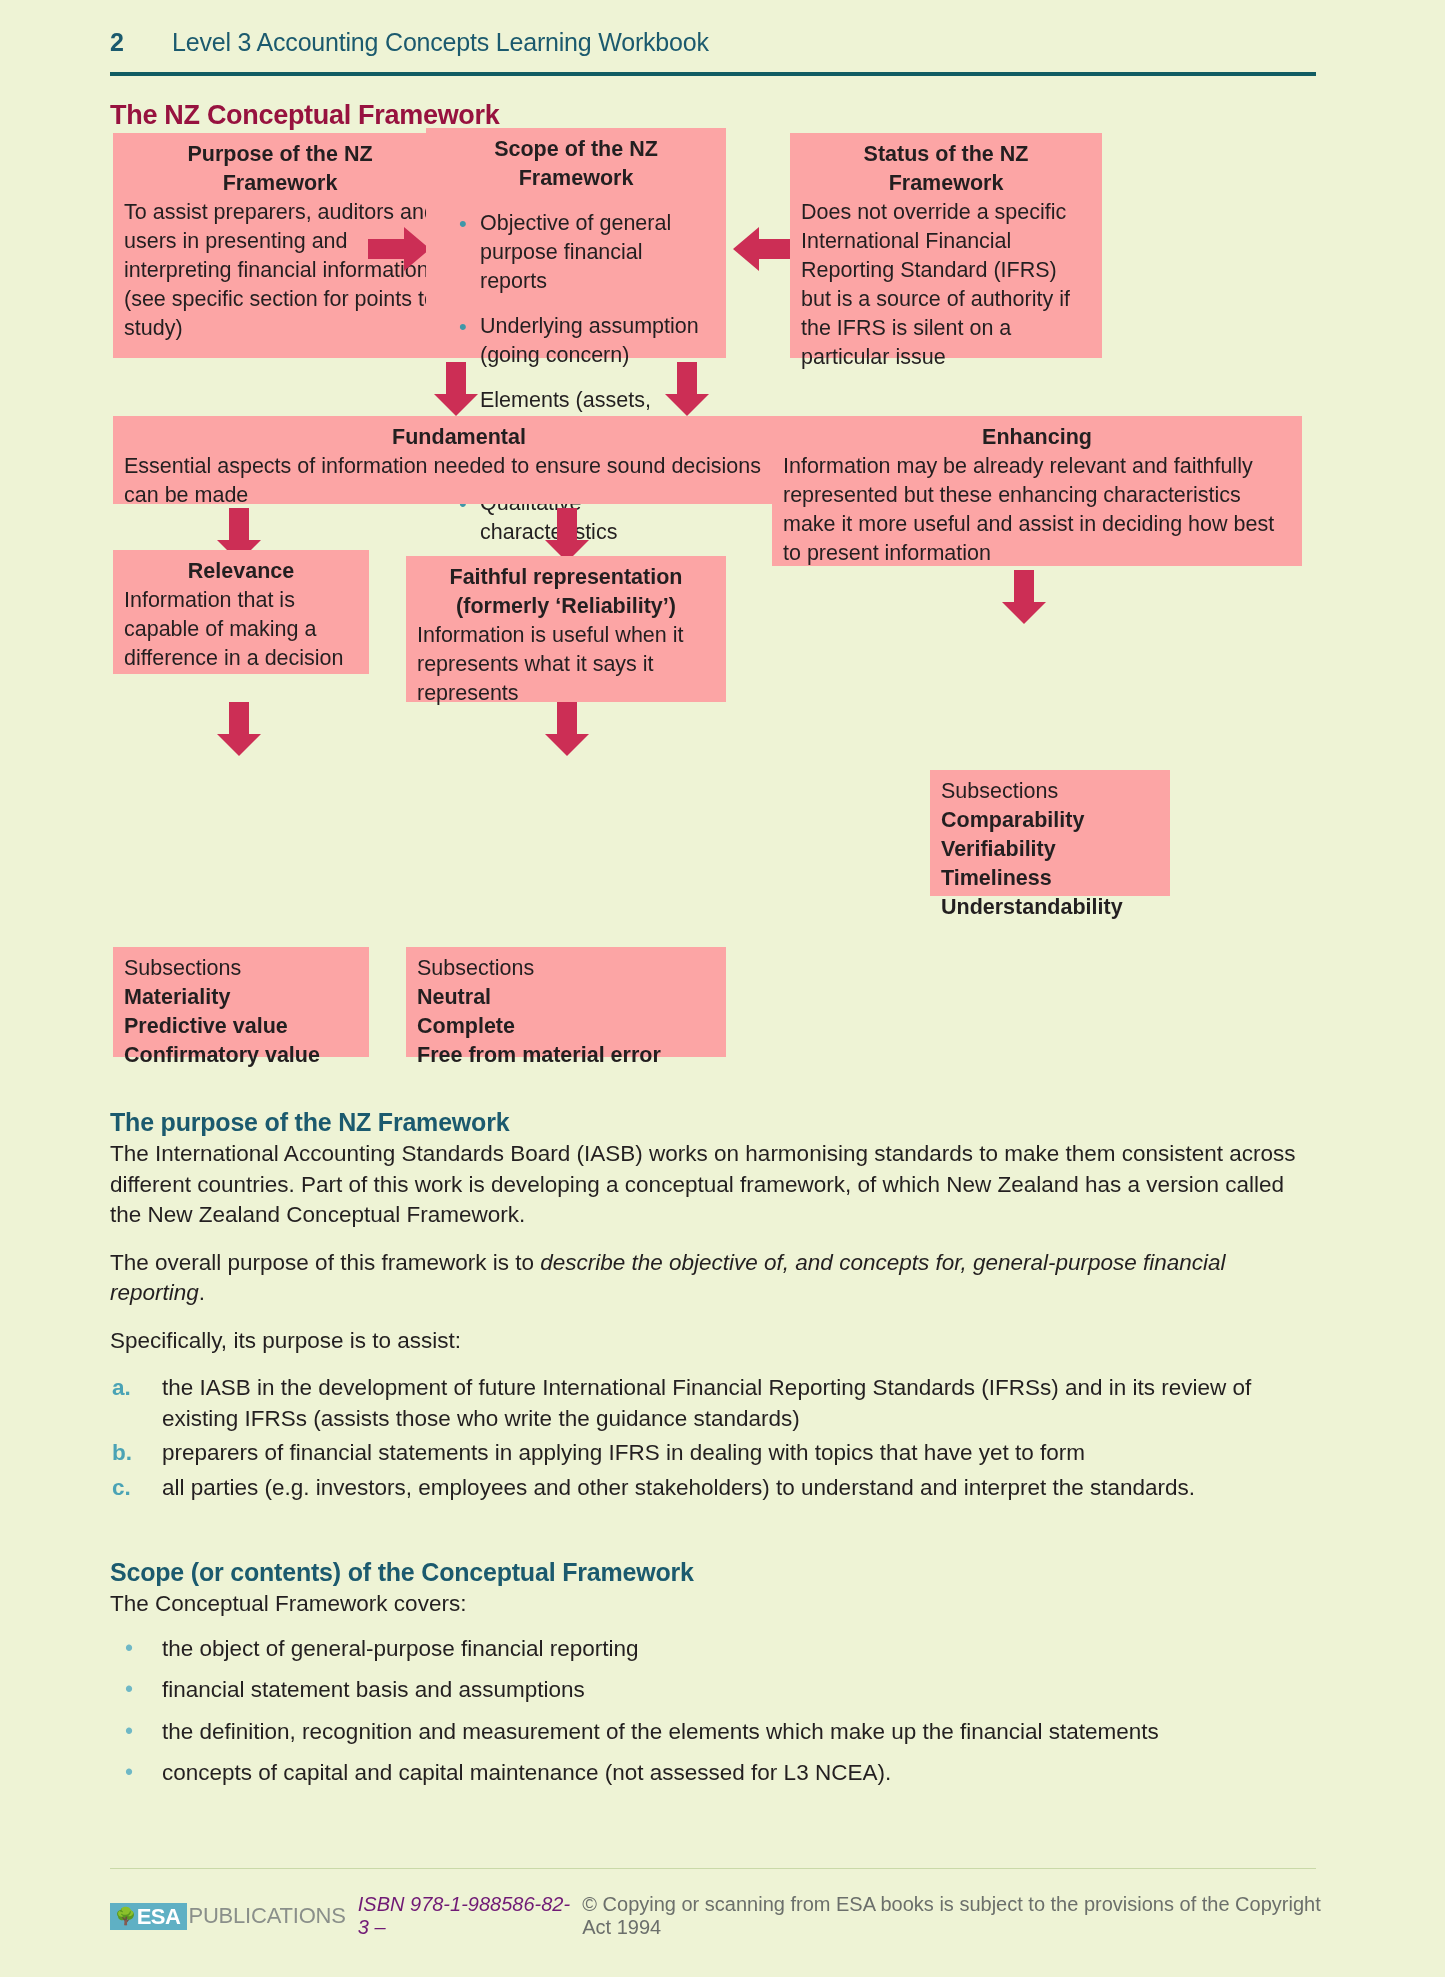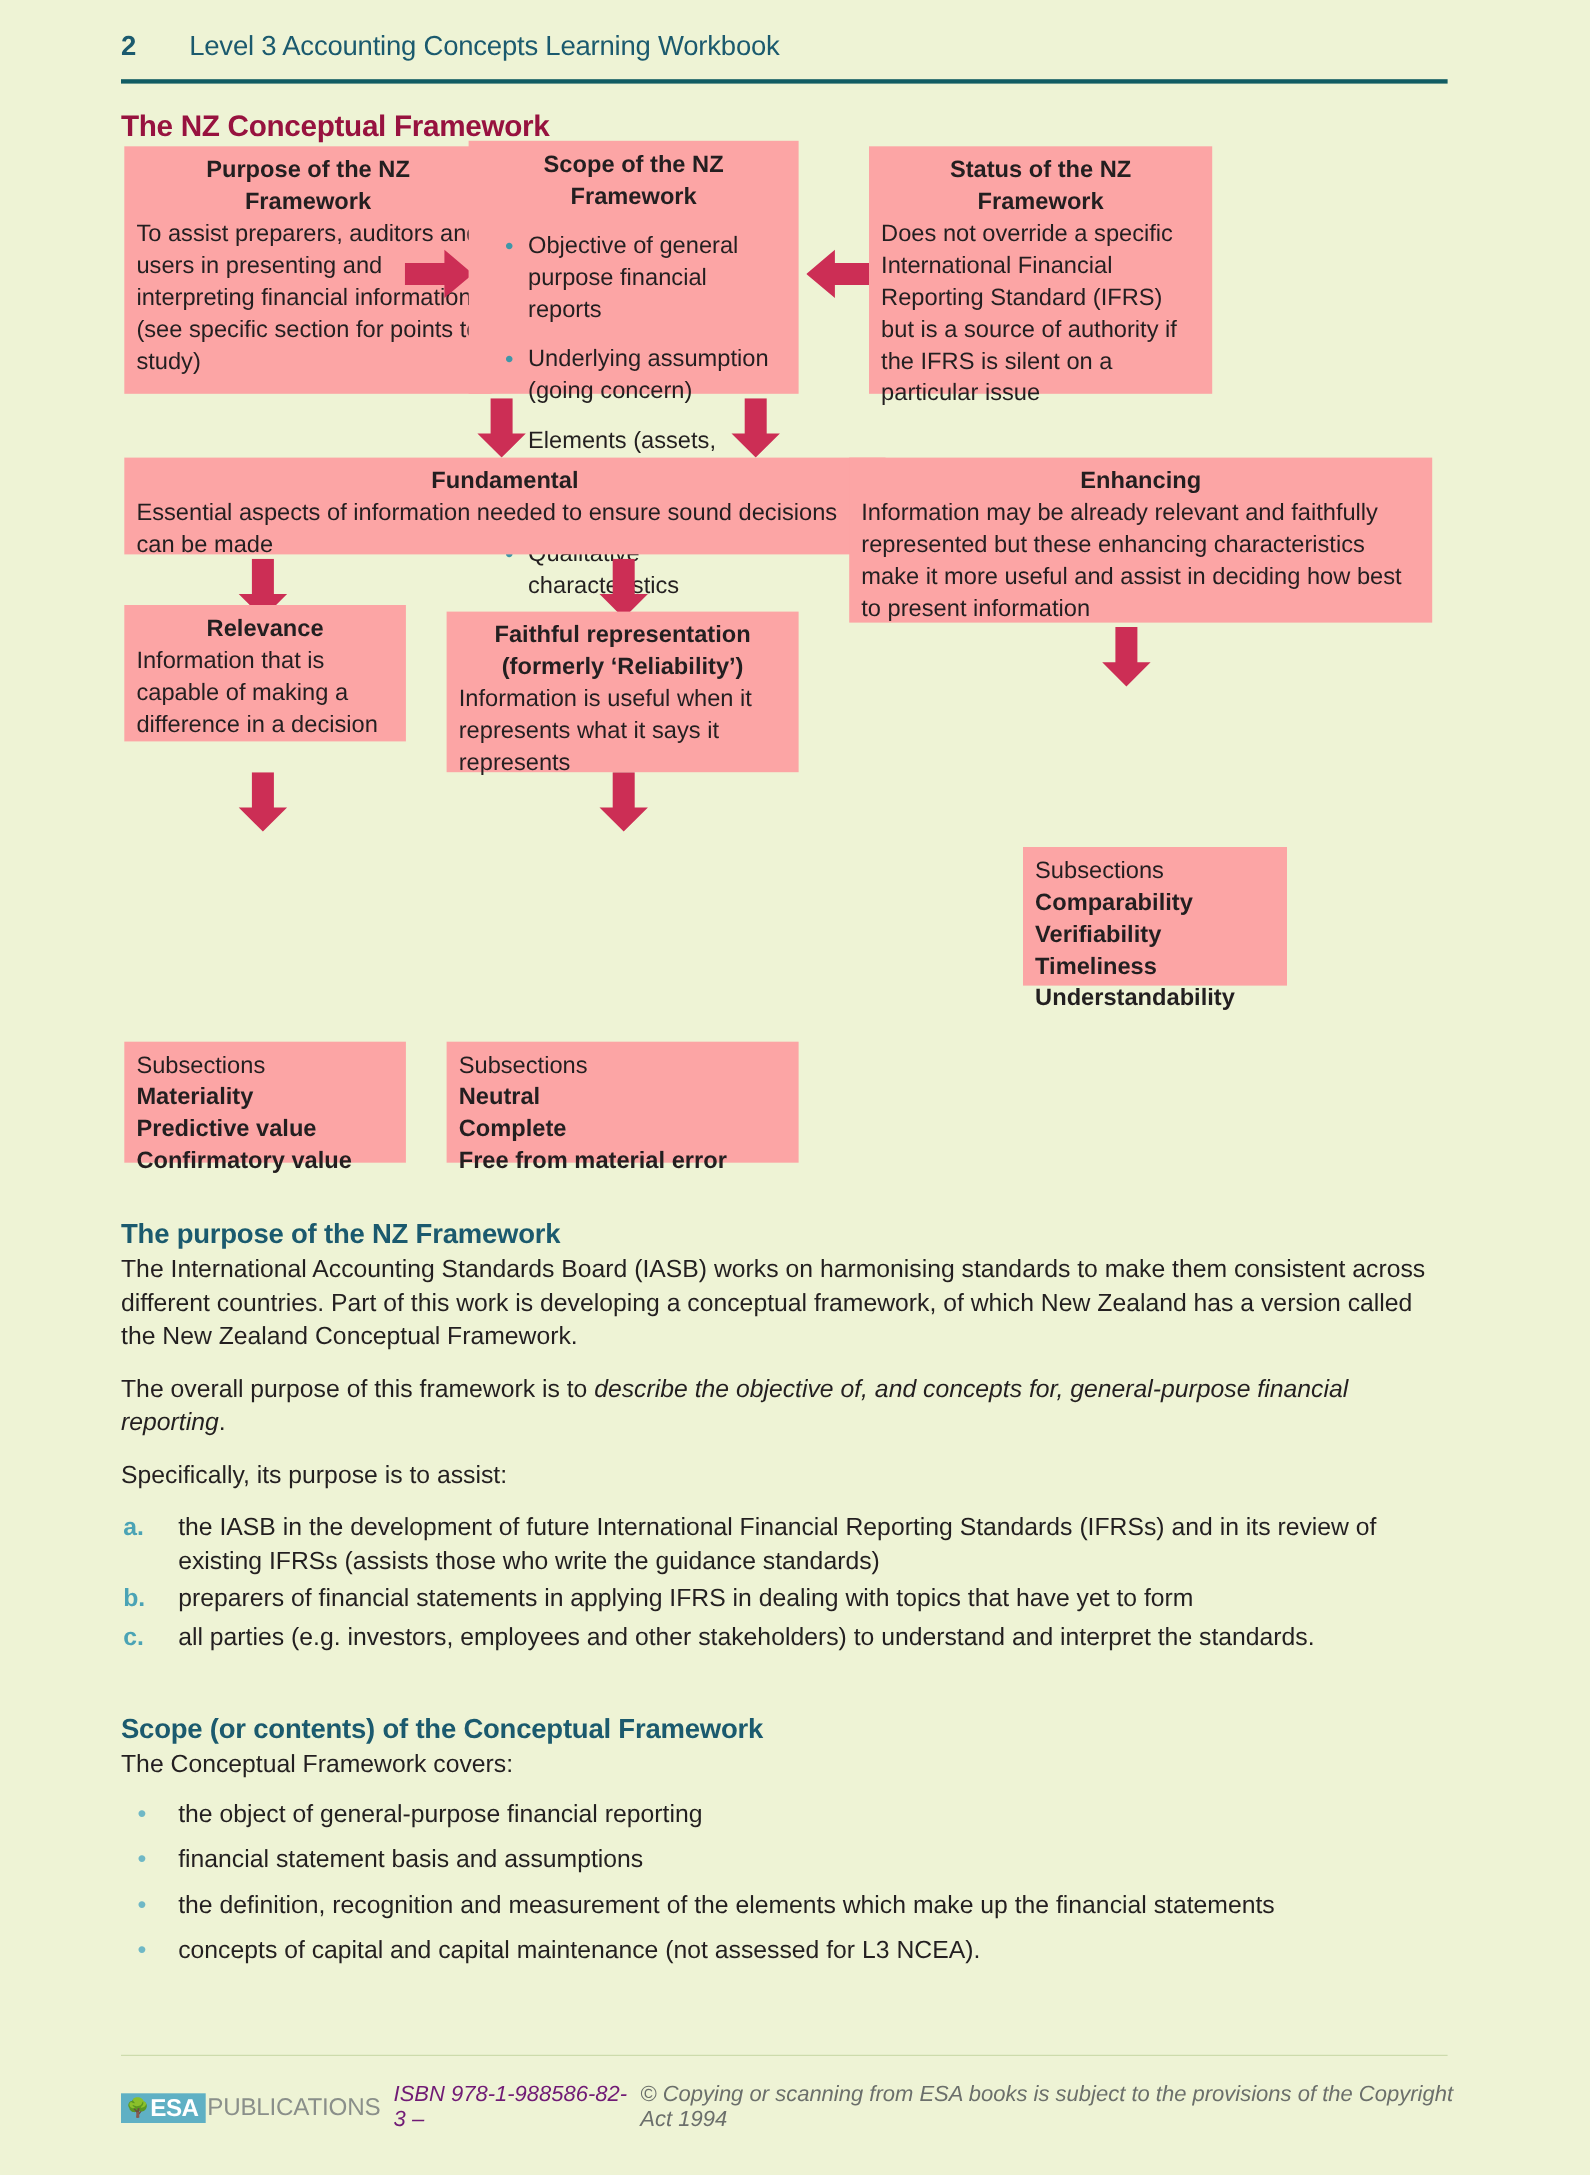--- a/index.html
+++ b/index.html
@@ -101,21 +101,21 @@
     display:flex; align-items:center; font-size:18px;
   }
   .esa-logo {
     background:#5fb0c4; color:#ffffff; font-weight:bold; font-size:22px;
     padding:2px 7px 2px 5px; letter-spacing:-0.5px; display:flex; align-items:center;
     line-height:23px;
   }
   .esa-leaf { margin-right:1px; font-size:17px; }
   .pubs { color:#8a8f8a; font-size:22px; letter-spacing:-0.2px; margin-left:1px;}
   .isbn { color:#701a75; font-style:italic; font-size:20px; margin-left:12px; }
-  .copy { color:#6b6f6b; font-style:italic; font-size:20px; margin-left:6px; }
+  .copy { color:#6b6f6b; font-size:20px; margin-left:6px; }
 </style>
 </head>
 <body>
 
 <div class="page-header">
   <div class="page-num">2</div>
   <div class="header-title">Level 3 Accounting Concepts Learning Workbook</div>
 </div>
 <div class="header-rule"></div>
 

